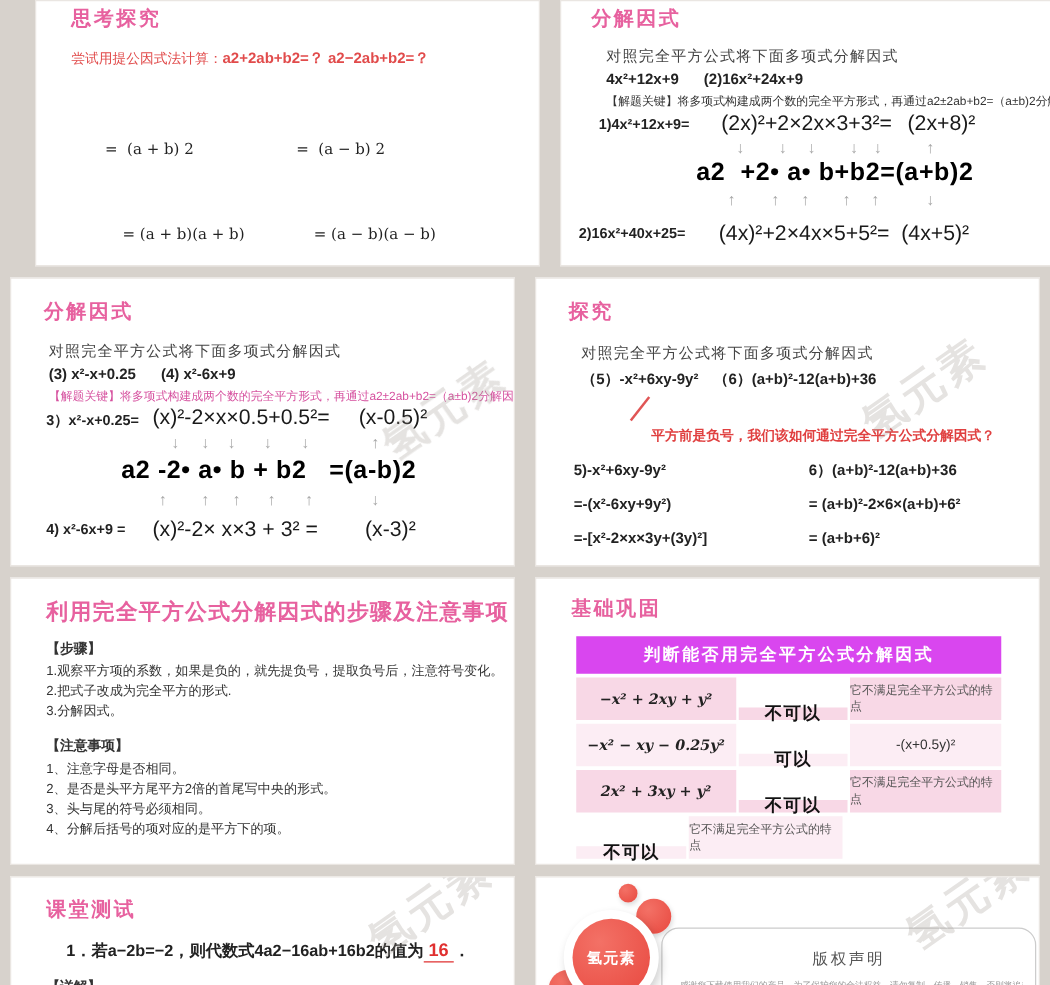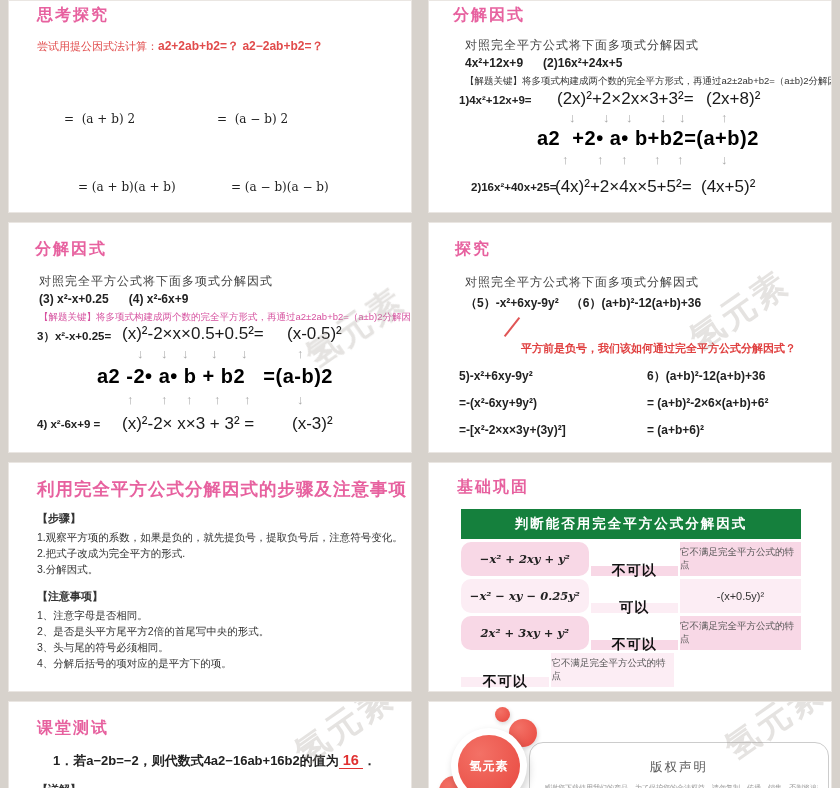--- a/index.html
+++ b/index.html
@@ -1,18 +1,18 @@
 <!DOCTYPE html>
 <html><head>
 <meta charset="utf-8">
 <style>
   html,body{margin:0;padding:0;width:840px;height:788px;overflow:hidden;
     background:#d7d2cc;font-family:"Liberation Sans",sans-serif;position:relative;}
   .slide{position:absolute;background:#ffffff;border:1px solid #eae6e2;box-sizing:border-box;overflow:hidden;}
-  .s-r1{top:0;height:213px;}
+  .s-r1{top:0;height:213px;margin-left:20px;}
   .s-r2{top:222px;height:231px;}
   .s-r3{top:462px;height:230px;}
   .s-r4{top:701px;height:230px;}
   .s-c1{left:8px;width:404px;}
   .s-c2{left:428px;width:404px;}
   .abs{position:absolute;}
   .title{color:#e7619f;font-weight:bold;font-size:16px;letter-spacing:2px;}
   .sub{color:#444;font-size:12px;letter-spacing:1px;}
   .probs{color:#222;font-size:12px;font-weight:bold;white-space:pre;}
   .keynote{font-size:9.5px;color:#333;white-space:pre;}
@@ -26,25 +26,25 @@
   .bigmath{font-size:17px;color:#1a1a1a;white-space:pre;font-family:"Liberation Sans",sans-serif;text-align:center;}
   .formula{font-size:20px;font-weight:900;color:#000;white-space:pre;letter-spacing:0.5px;}
   .ar{position:absolute;color:#a8a8a8;font-size:13px;line-height:13px;}
   .redptr{border-left:2px solid #e05555;height:24px;transform:rotate(38deg);}
   .redq{color:#e04040;font-size:11px;font-weight:bold;white-space:pre;}
   .worklines div{font-size:12px;font-weight:600;color:#222;line-height:27px;white-space:pre;}
   .bigtitle{color:#e7619f;font-weight:bold;font-size:17.5px;letter-spacing:1px;}
   .seclabel{font-size:11px;font-weight:bold;color:#333;}
   .seclines div{font-size:10.5px;color:#333;line-height:16px;white-space:pre;}
   .tbl{position:absolute;left:32px;top:46px;width:340px;}
-  .tbl-head{background:#15803d;color:#fff;font-weight:bold;font-size:13.5px;text-align:center;
+  .tbl-head{background:#d946ef;color:#fff;font-weight:bold;font-size:13.5px;text-align:center;
     line-height:30px;height:30px;letter-spacing:2px;}
   .tbl-row{display:flex;margin-top:3px;height:34px;}
   .tbl-row .c{display:flex;align-items:center;justify-content:center;box-sizing:border-box;}
-  .c1c{width:38%;margin-right:2px;font-family:"DejaVu Serif",serif;font-style:italic;font-weight:bold;font-size:11.5px;color:#222;border-radius:10px;}
+  .c1c{width:38%;margin-right:2px;font-family:"DejaVu Serif",serif;font-style:italic;font-weight:bold;font-size:11.5px;color:#222;}
   .c2c{width:26%;margin-right:2px;font-size:14px;font-weight:bold;color:#111;letter-spacing:1px;margin-top:24px;}
   .c3c{width:36%;font-size:9.5px;color:#555;}
   .rowA{background:#f8d8e6;}
   .rowB{background:#fcedf4;}
   .wm{position:absolute;color:rgba(162,155,148,0.28);font-size:34px;font-weight:bold;
     transform:rotate(-35deg);letter-spacing:3px;pointer-events:none;}
   .qline{font-size:13px;font-weight:bold;color:#222;white-space:pre;}
   .ans{color:#e03030;font-size:14.5px;border-bottom:1.5px solid #e03030;padding:0 4px;}
   .card{position:absolute;left:100px;top:40px;width:298px;height:180px;background:#fff;
     border:1px solid #cccccc;border-radius:14px;}
@@ -79,39 +79,39 @@
     
     
     
     
   </div>
 </div>
 
 <div class="slide s-r1 s-c2">
   <div class="abs title" style="left:24px;top:4px">分解因式</div>
   <div class="abs sub" style="left:36px;top:36px">对照完全平方公式将下面多项式分解因式</div>
-  <div class="abs probs" style="left:36px;top:55px">4x²+12x+9      (2)16x²+24x+5</div>
+  <div class="abs probs" style="left:36px;top:55px">4x²+12x+9      (2)16x²+24x+9</div>
   <div class="abs keynote" style="left:36px;top:74px">【解题关键】将多项式构建成两个数的完全平方形式，再通过a2±2ab+b2=（a±b)2分解因式。</div>
   <div class="abs rowlabel" style="left:30px;top:93px">1)4x²+12x+9=</div>
   <div class="abs bigmath" style="left:128px;top:88px">(2x)²+2×2x×3+3²=</div>
   <div class="abs bigmath" style="left:277px;top:88px">(2x+8)²</div>
   <span class="ar" style="left:140px;top:110px">↓</span>
   <span class="ar" style="left:174px;top:110px">↓</span>
   <span class="ar" style="left:197px;top:110px">↓</span>
   <span class="ar" style="left:231px;top:110px">↓</span>
   <span class="ar" style="left:250px;top:110px">↓</span>
   <span class="ar" style="left:292px;top:110px">↑</span>
   <div class="abs formula" style="left:108px;top:126px">a2  +2• a• b+b2=(a+b)2</div>
   <span class="ar" style="left:133px;top:152px">↑</span>
   <span class="ar" style="left:168px;top:152px">↑</span>
   <span class="ar" style="left:192px;top:152px">↑</span>
   <span class="ar" style="left:225px;top:152px">↑</span>
   <span class="ar" style="left:248px;top:152px">↑</span>
   <span class="ar" style="left:292px;top:152px">↓</span>
-  <div class="abs rowlabel" style="left:42px;top:180px">2)16x²+40x+25=</div>
+  <div class="abs rowlabel" style="left:14px;top:180px">2)16x²+40x+25=</div>
   <div class="abs bigmath" style="left:126px;top:176px">(4x)²+2×4x×5+5²=</div>
   <div class="abs bigmath" style="left:272px;top:176px">(4x+5)²</div>
 </div>
 
 <div class="slide s-r2 s-c1">
   <div class="abs title" style="left:26px;top:16px">分解因式</div>
   <div class="abs sub" style="left:30px;top:50px">对照完全平方公式将下面多项式分解因式</div>
   <div class="abs probs" style="left:30px;top:69px">(3) x²-x+0.25      (4) x²-6x+9</div>
   <div class="abs keynote pink" style="left:30px;top:88px">【解题关键】将多项式构建成两个数的完全平方形式，再通过a2±2ab+b2=（a±b)2分解因式。</div>
   <div class="abs rowlabel" style="left:28px;top:106px">3）x²-x+0.25=</div>

